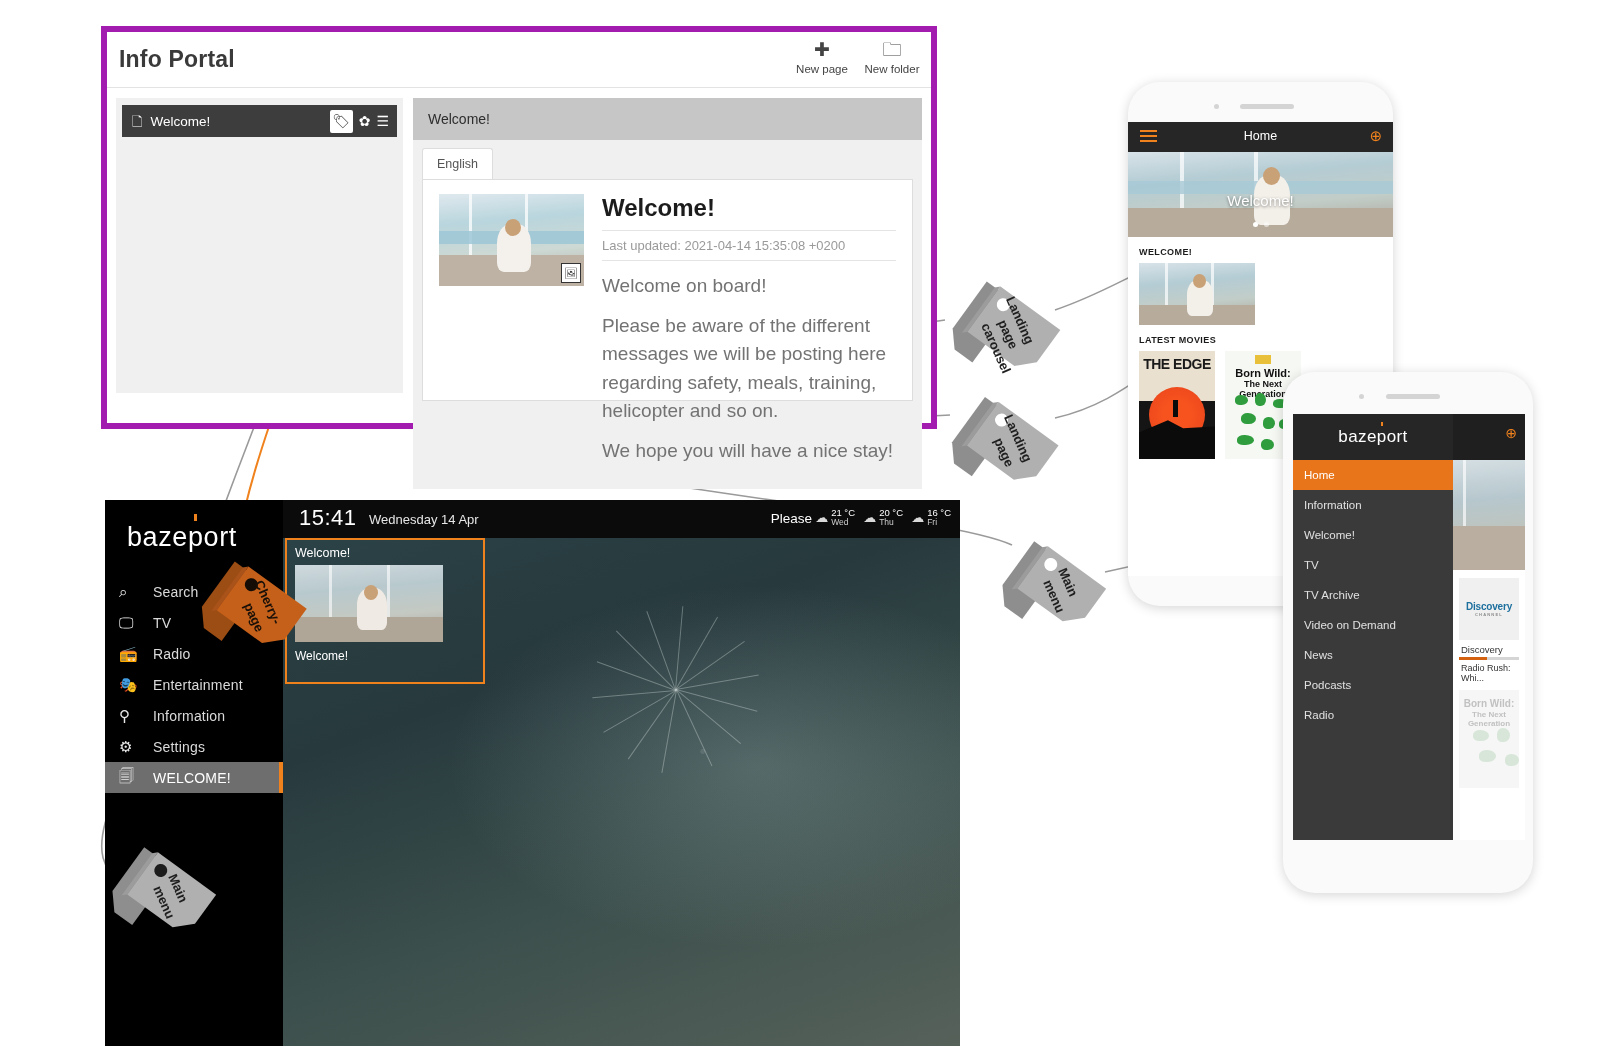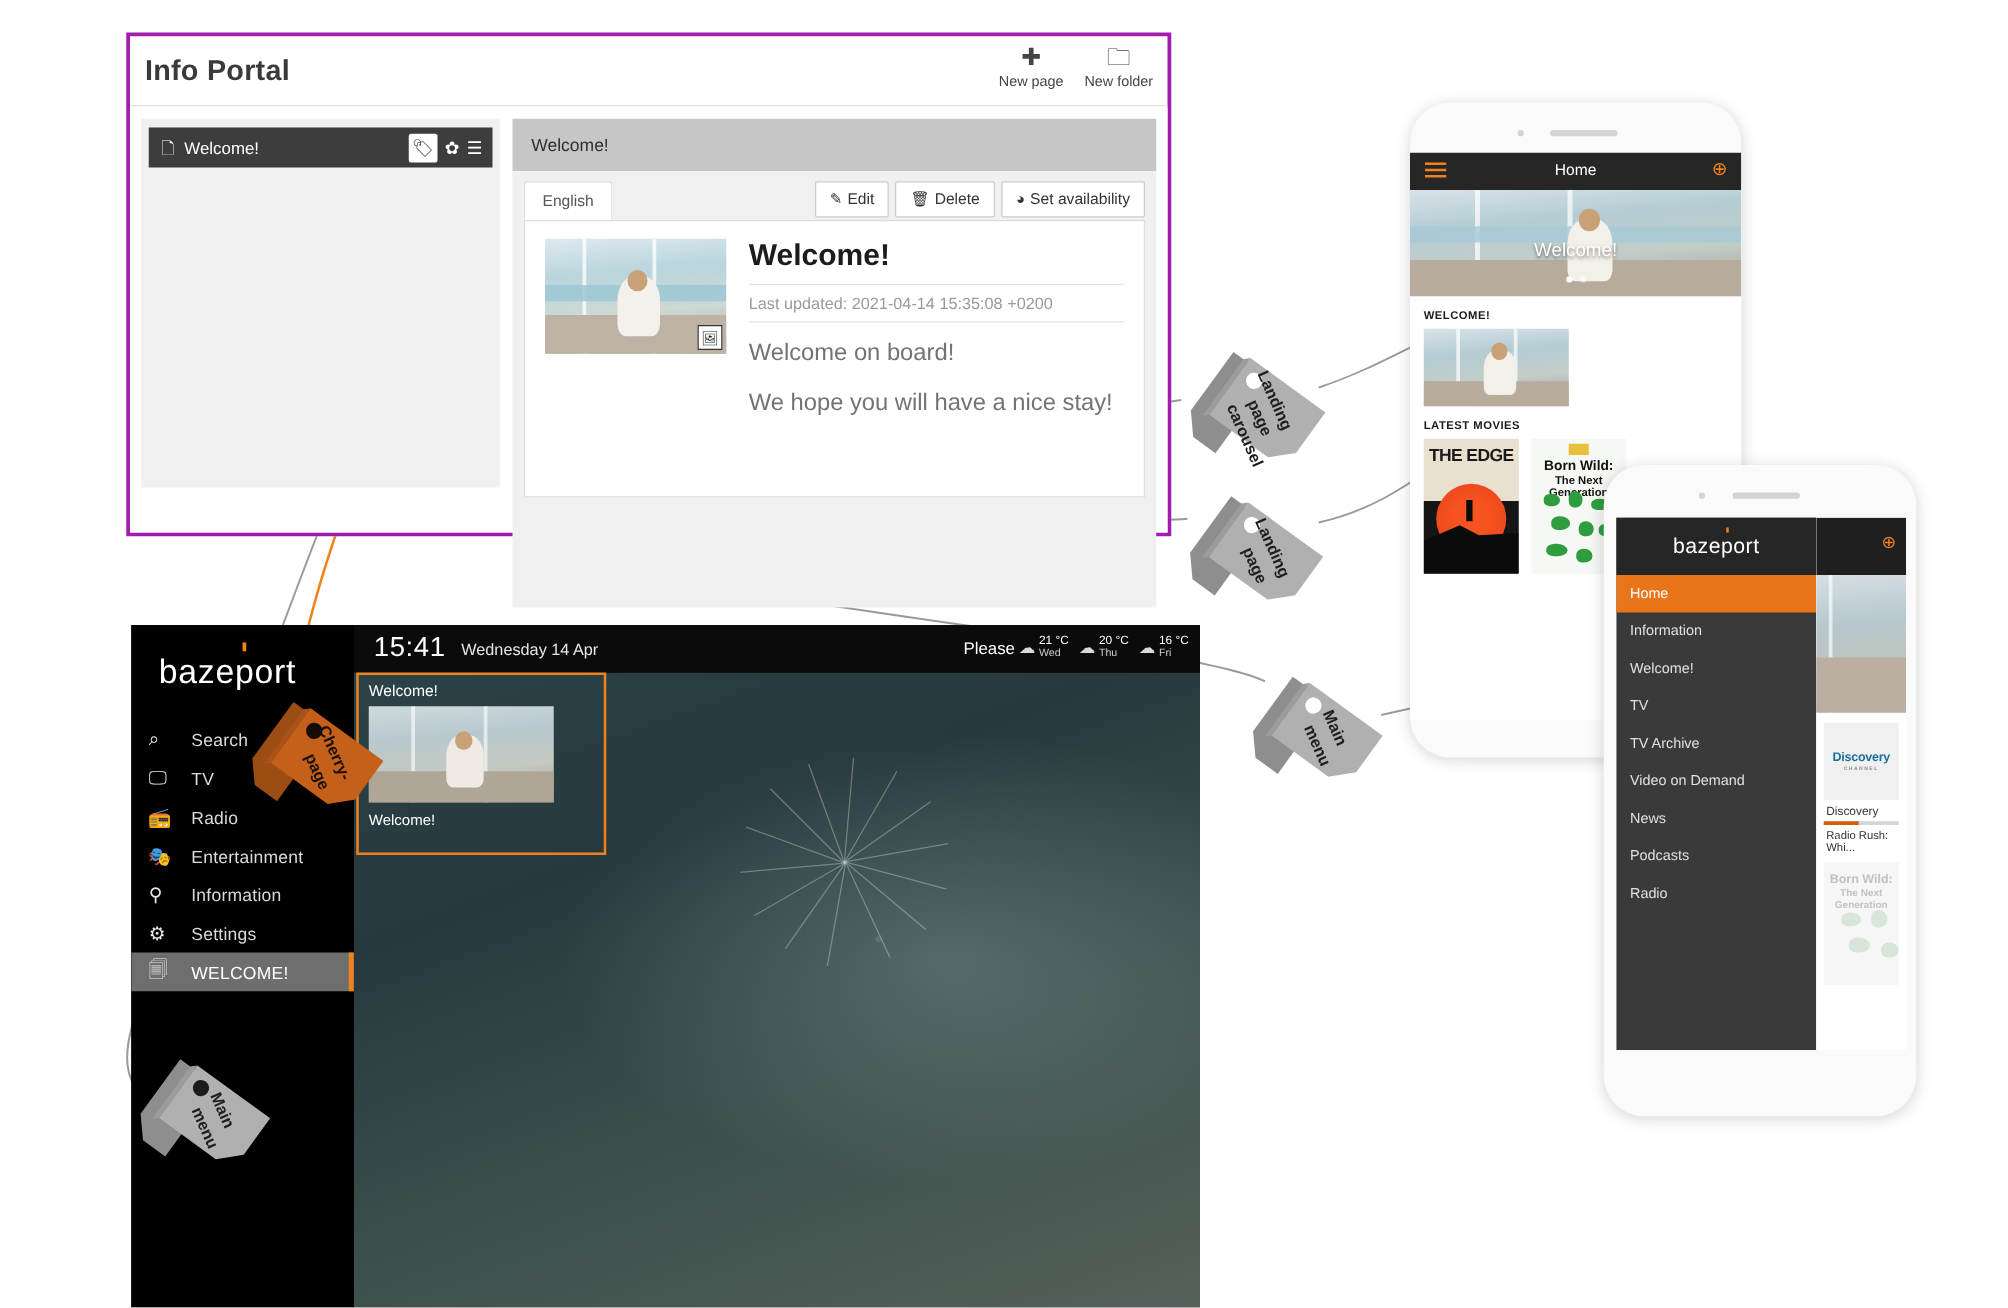--- a/index.html
+++ b/index.html
@@ -7,21 +7,21 @@
   body {
     width:1606px; height:1046px; position:relative; overflow:hidden;
     background:#ffffff;
     font-family:"Liberation Sans", sans-serif;
     -webkit-font-smoothing:antialiased;
   }
 
   
   #info-portal {
     position:absolute; left:101px; top:26px; width:836px; height:403px;
-    background:#ffffff; border:3px solid #a21caf;
+    background:#ffffff; border:6px solid #a21caf;
   }
   .ip-header { position:relative; height:56px; border-bottom:1px solid #e3e3e3; }
   .ip-title {
     position:absolute; left:12px; top:14px;
     font-size:23px; color:#3a3a3a; font-weight:600; letter-spacing:.2px;
   }
   .ip-actions { position:absolute; right:8px; top:8px; display:flex; gap:8px; }
   .ip-action { width:62px; text-align:center; cursor:pointer; }
   .ip-action .gl { display:block; font-size:19px; line-height:20px; color:#444; }
   .ip-action .lb { display:block; font-size:11.5px; color:#444; margin-top:3px; }
@@ -313,49 +313,39 @@
           </span>
         </div>
       </div>
     </div>
 
     <div class="detail-col">
       <div class="detail-head">Welcome!</div>
       <div class="detail-body">
         <div class="tabstrip">
           <div class="tab">English</div>
-          <div class="btn-row">
-            <div class="abtn">
-              <span class="bi">✎</span><span>Edit</span>
-            </div>
-            <div class="abtn">
-              <span class="bi">🗑</span><span>Delete</span>
-            </div>
-            <div class="abtn">
-              <span class="bi">◕</span><span>Set availability</span>
-            </div>
-          </div>
         </div>
 
         <div class="detail-card">
           <div class="thumb">
             <span class="fr1"></span>
             <span class="fr2"></span>
             <span class="sea"></span>
             <span class="bed"></span>
             <span class="person"></span>
             <span class="head"></span>
             <span class="thumb-badge">🖼</span>
           </div>
           <div class="dtext">
             <h1 class="d-h1">Welcome!</h1>
             <div class="d-rule"></div>
             <div class="d-meta">Last updated: 2021-04-14 15:35:08 +0200</div>
             <div class="d-rule"></div>
             <p class="d-p">Welcome on board!</p>
+            <p class="d-p">Please be aware of the different messages we will be posting here regarding safety, meals, training, helicopter and so on.</p>
             <p class="d-p">We hope you will have a nice stay!</p>
           </div>
         </div>
       </div>
     </div>
   </div>
 </div>
 
 <div id="tv-screen">
   <div class="tv-bg">

